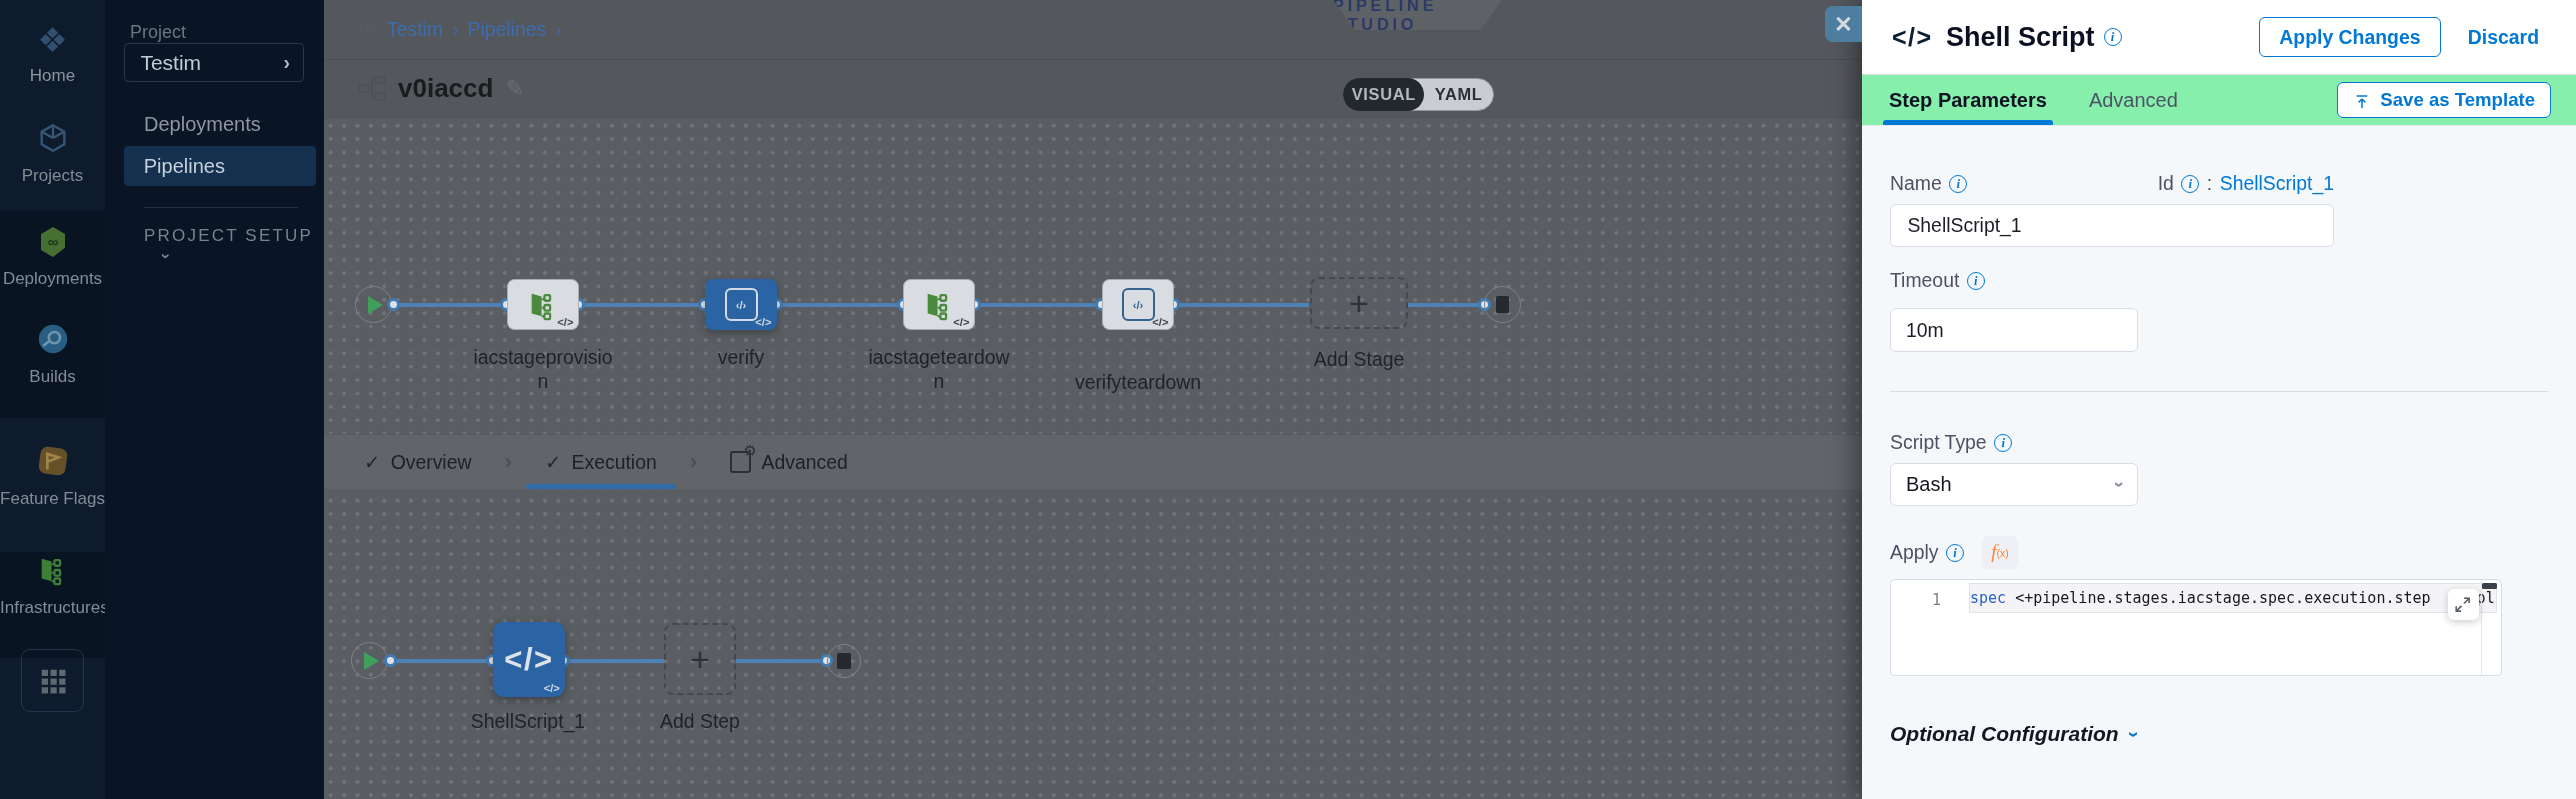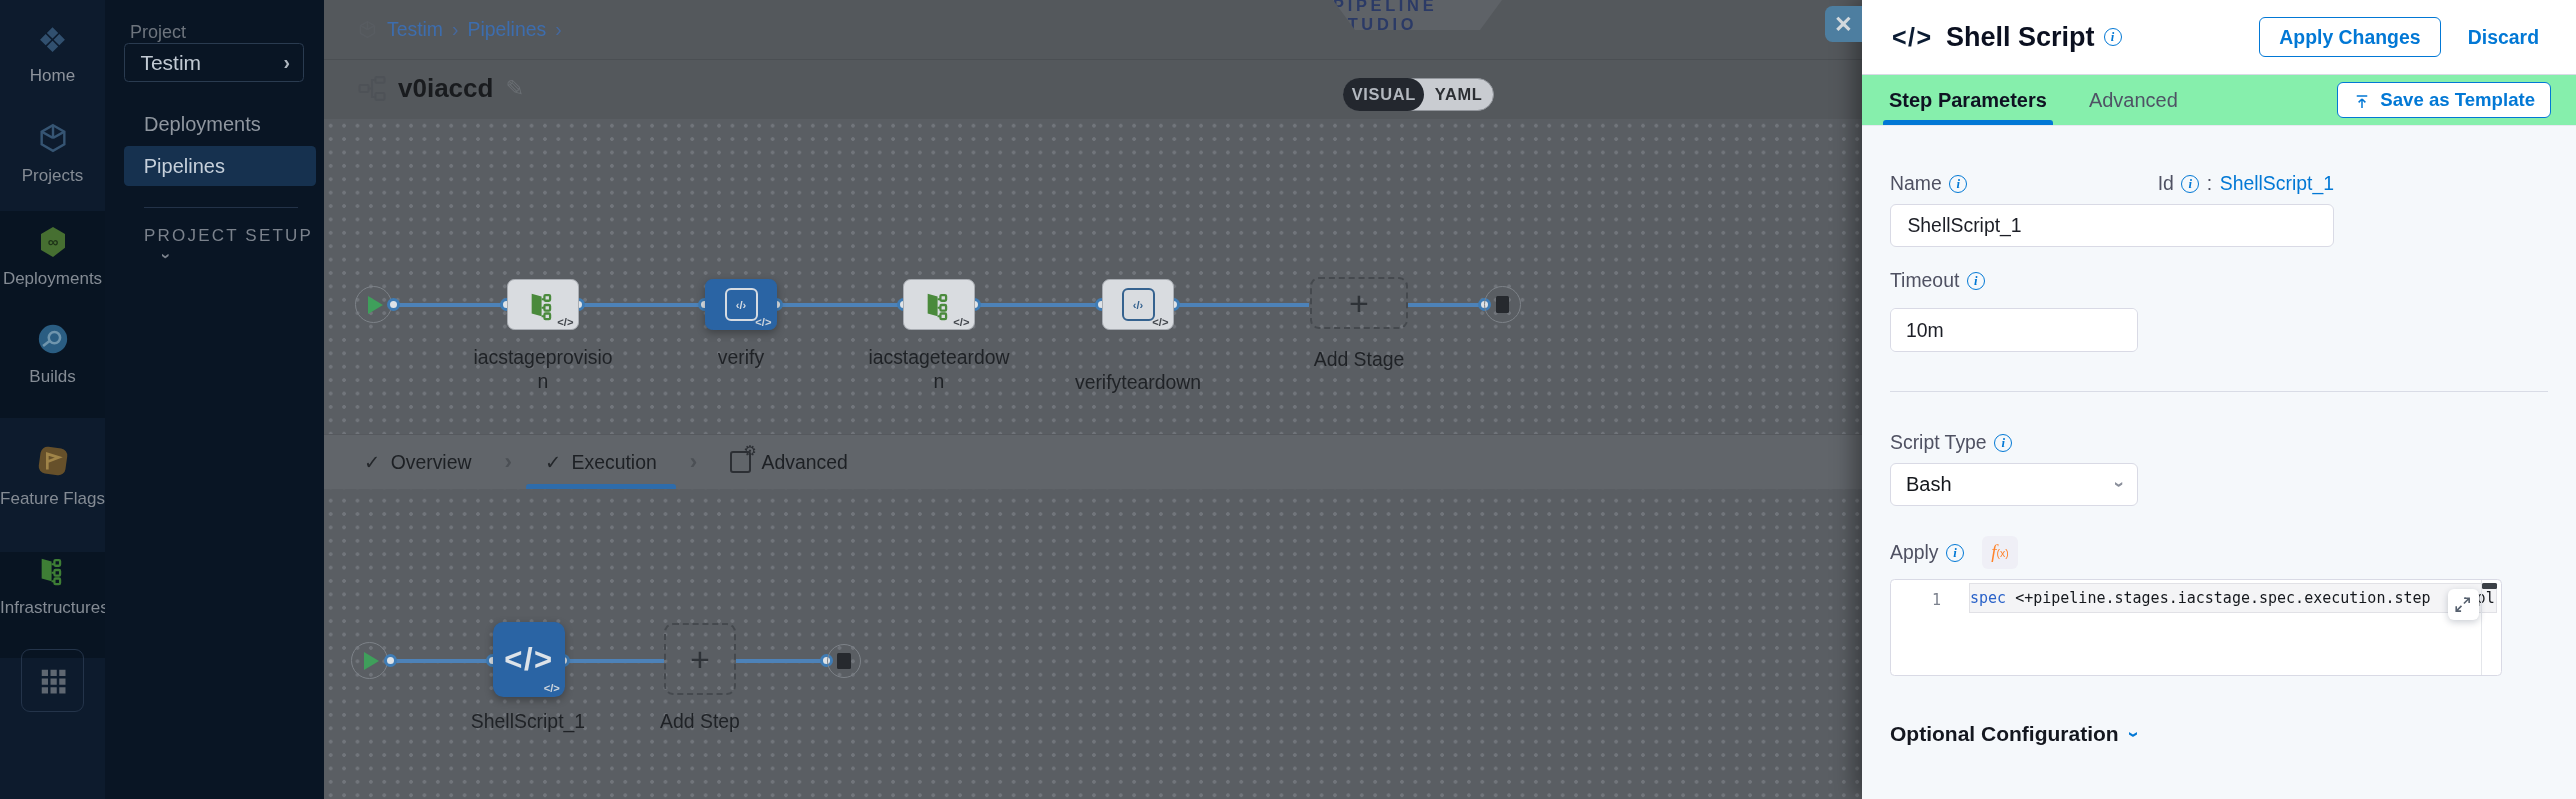--- a/index.html
+++ b/index.html
@@ -170,21 +170,21 @@
   .kw { color:#2a62c9; }
   .code-rest { color:#15181d; }
   .code-gap { display:inline-block; width:37px; }
   .expand-btn { position:absolute; right:22.4px; top:9px; width:31px; height:31px; background:#fff;
                 border-radius:6px; box-shadow:0 2.2px 7.5px rgba(20,30,60,.22); display:flex;
                 align-items:center; justify-content:center; cursor:pointer; }
   .vtrack { position:absolute; right:19.4px; top:0; bottom:0; width:0.7px; background:#e4e6ea; }
   .vthumb { position:absolute; right:3.7px; top:3px; width:15.7px; height:5.2px; background:#3c4147;
             border-radius:1.5px; cursor:pointer; }
   .opt-cfg { margin-top:46px; display:flex; align-items:center; gap:12px; cursor:pointer; }
-  .opt-cfg .t { font-size:21px; font-weight:bold; color:#14171f; }
+  .opt-cfg .t { font-size:21px; font-weight:bold; color:#14171f;font-style:italic; }
   .opt-cfg .chev { color:#0278d5; font-size:19.4px; font-weight:bold; transform:rotate(90deg);
                    display:inline-block; }
 </style>
 </head>
 <body>
 
 <div class="app">
 
   <nav class="lnav">
     <div class="sec sec-a" style="top:0;height:211px;"></div>

